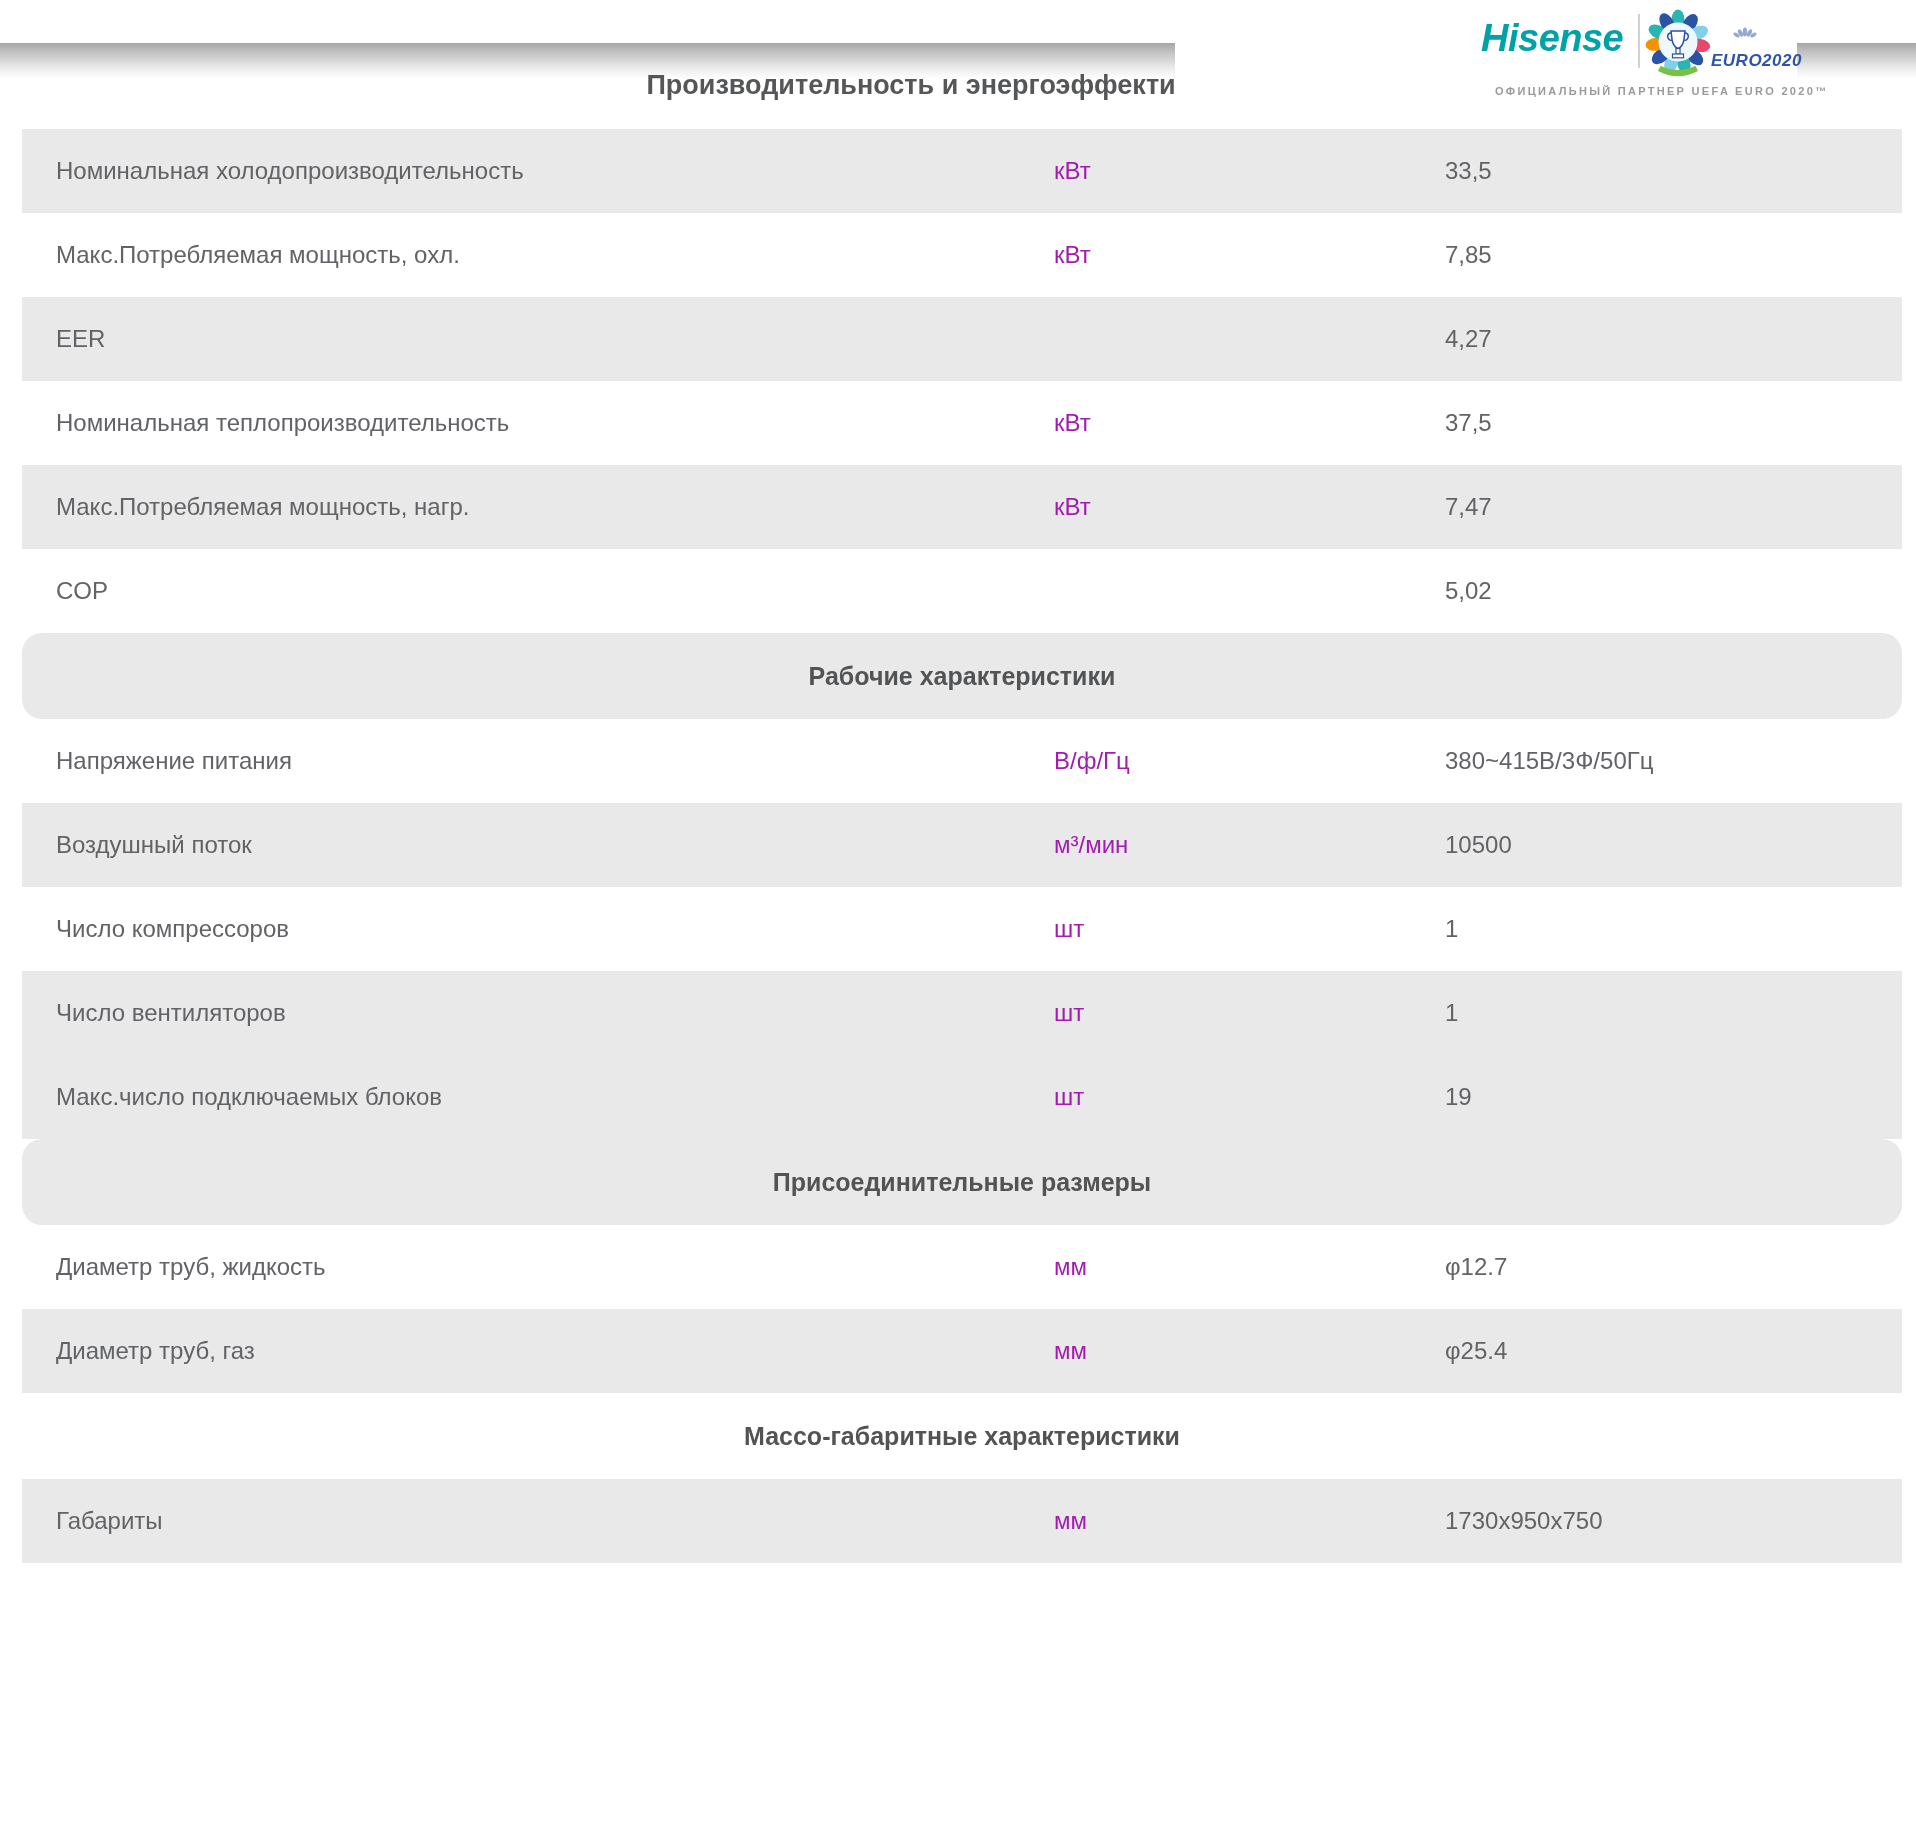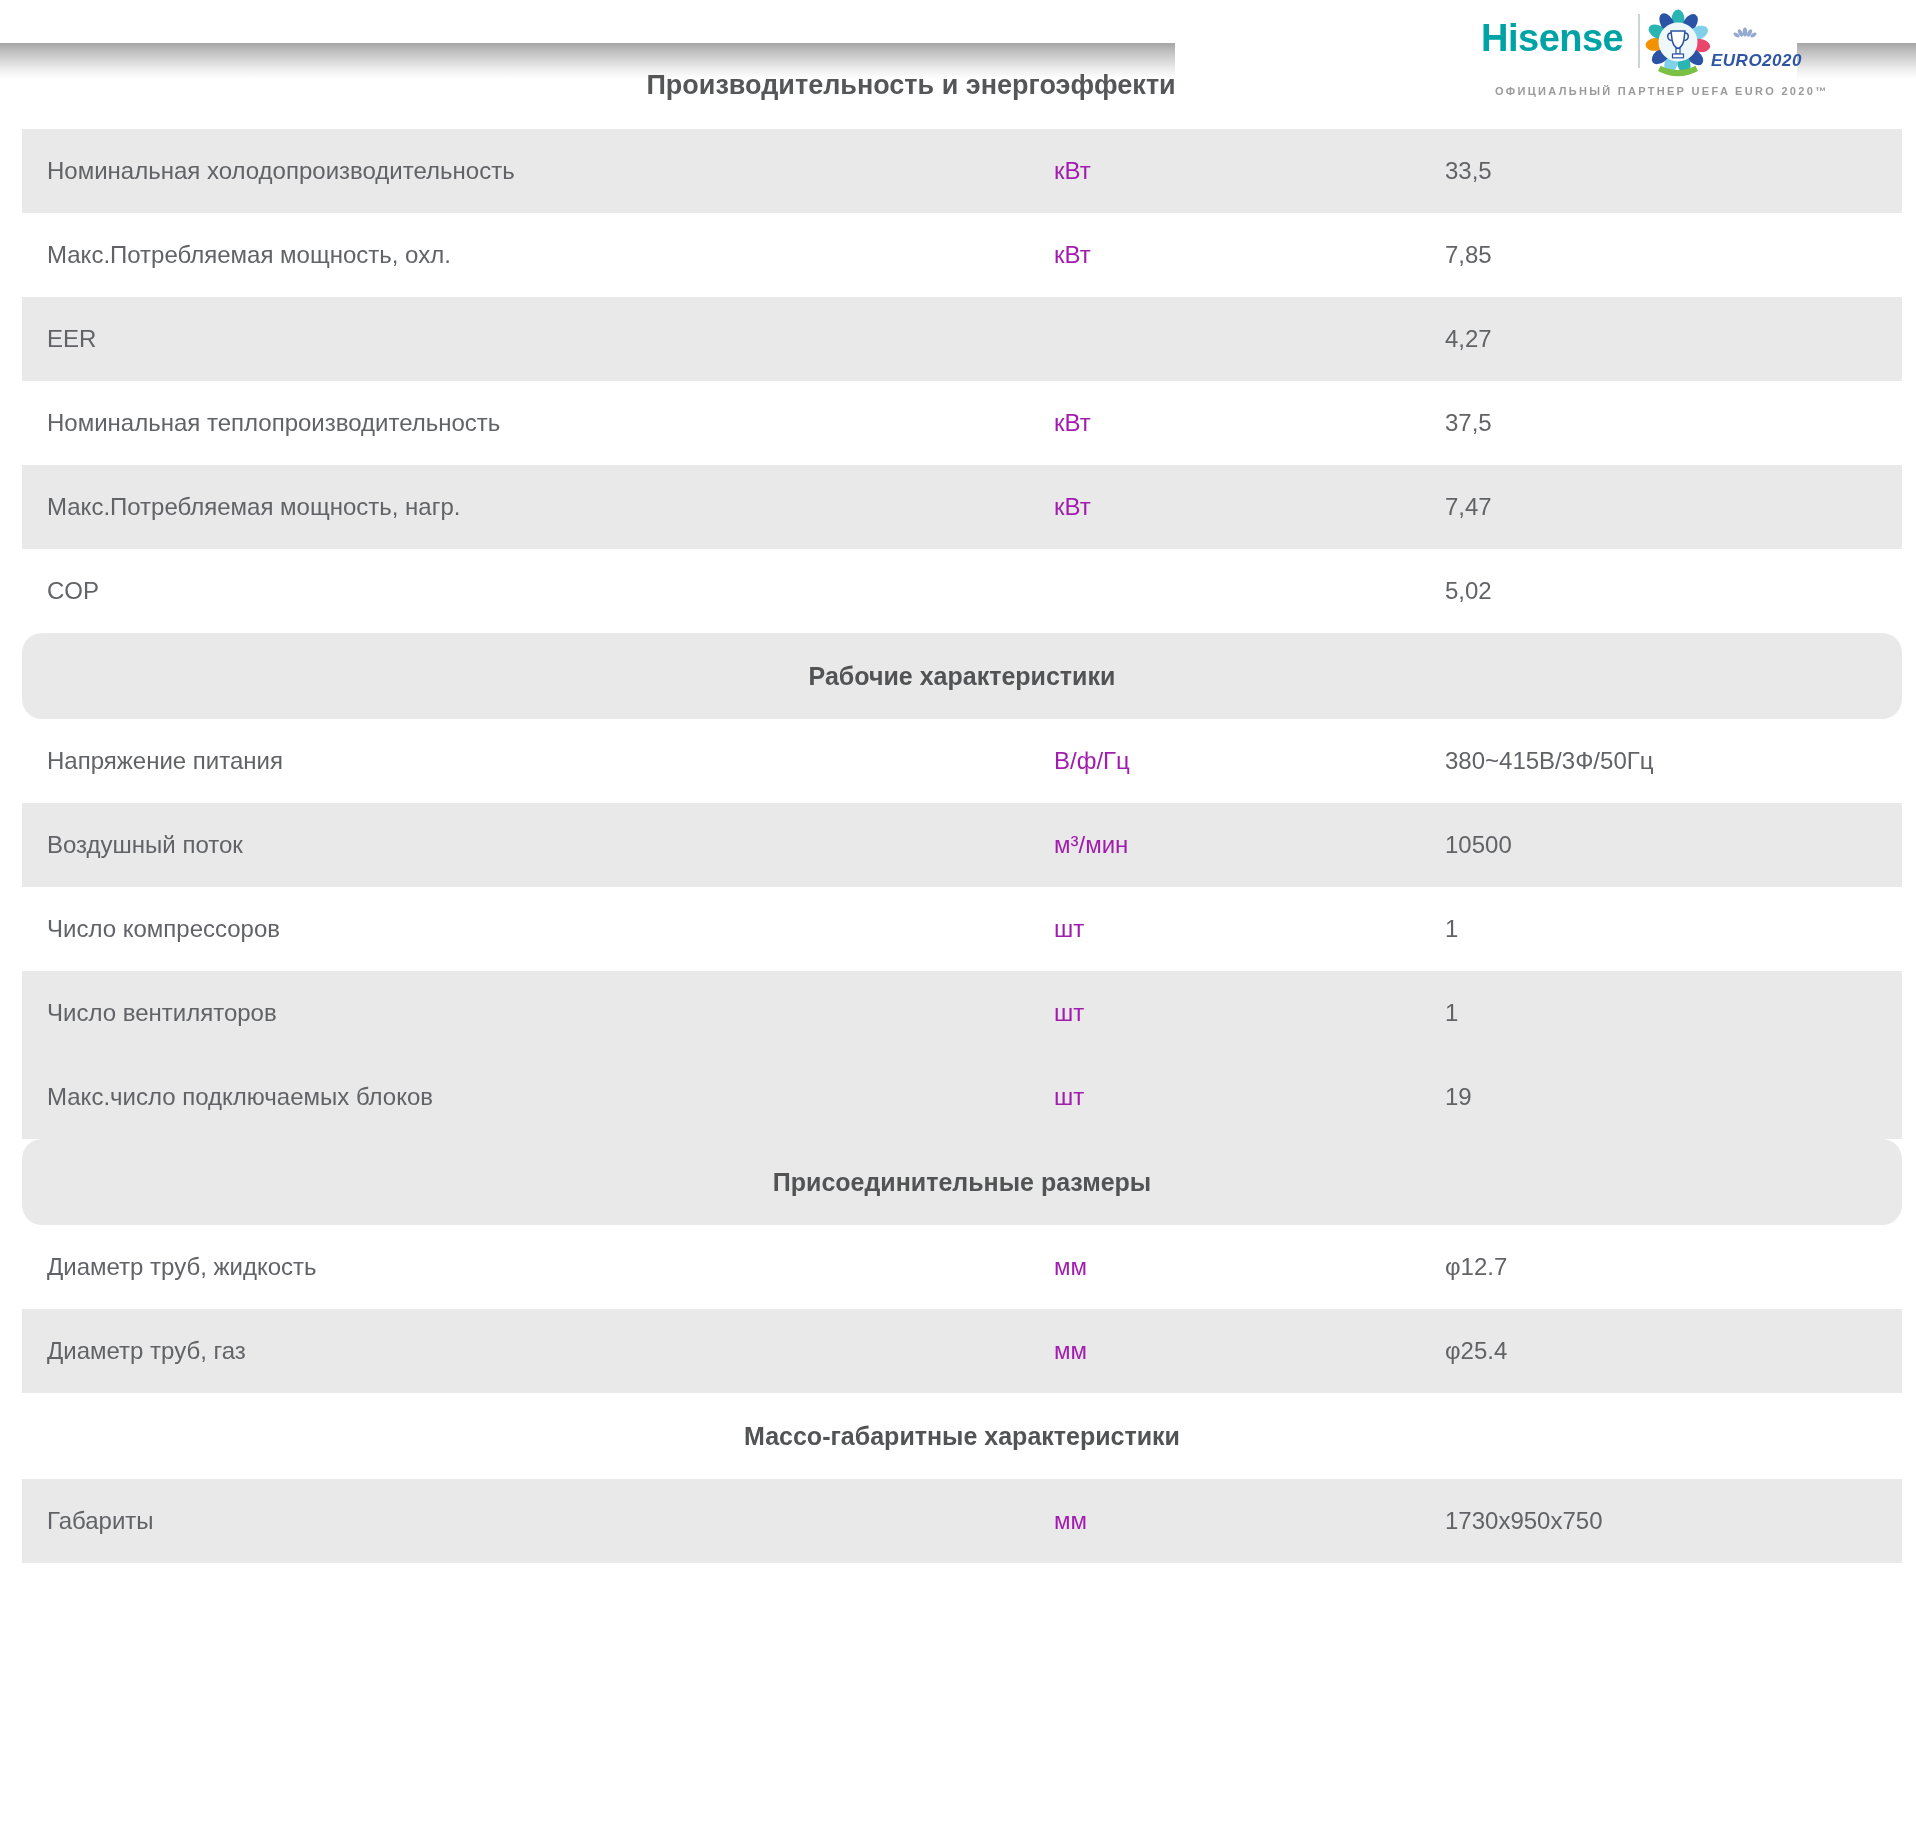--- a/index.html
+++ b/index.html
@@ -19,20 +19,21 @@
     position:absolute;top:70px;left:0;width:100%;
     text-align:center;font-size:27px;font-weight:700;color:#555658;
   }
   .logo-box{
     position:absolute;top:0;left:1175px;width:622px;height:106px;background:#ffffff;
   }
   .hisense-wordmark{
     position:absolute;left:306px;top:17px;
     font-size:38px;font-weight:700;letter-spacing:-0.5px;
     color:var(--brand-teal,#00a3a5);
+    font-style:italic;
   }
   .logo-divider{
     position:absolute;left:463px;top:14px;width:2px;height:54px;background:#cdd2d4;
   }
   .emblem{position:absolute;left:470px;top:8px;}
   .rosette{position:absolute;left:556px;top:26px;}
   .euro-wordmark{
     position:absolute;left:536px;top:51px;
     font-size:17px;font-weight:700;font-style:italic;
     color:var(--euro-blue,#2f55a4);letter-spacing:0.5px;
@@ -40,21 +41,21 @@
   .partner-caption{
     position:absolute;left:320px;top:85px;white-space:nowrap;
     font-size:11px;font-weight:700;letter-spacing:2.3px;
     color:var(--caption-gray,#9a9a9a);
   }
 
   
   .spec-table{position:absolute;top:129px;left:22px;width:1880px;}
   .row{position:relative;height:84px;display:flex;align-items:center;}
   .row.gray{background:var(--row-gray,#e9e9e9);}
-  .row .label{padding-left:15px;font-size:24px;color:#616366;margin-left:10px;}
+  .row .label{padding-left:34px;font-size:24px;color:#616366;}
   .row .unit{position:absolute;left:1032px;font-size:24px;color:#a21caf;}
   .row .value{position:absolute;left:1423px;font-size:24px;color:#616366;}
   .section{
     position:relative;height:86px;display:flex;align-items:center;justify-content:center;
     font-size:25px;font-weight:700;color:#525355;border-radius:20px;
   }
   .section.gray{background:var(--row-gray,#e9e9e9);}
 </style>
 </head>
 <body>

